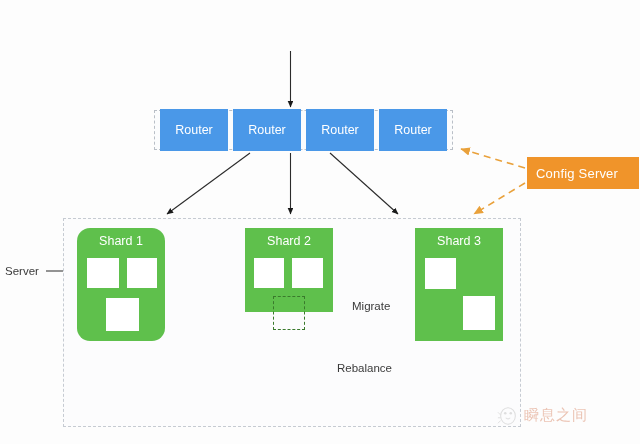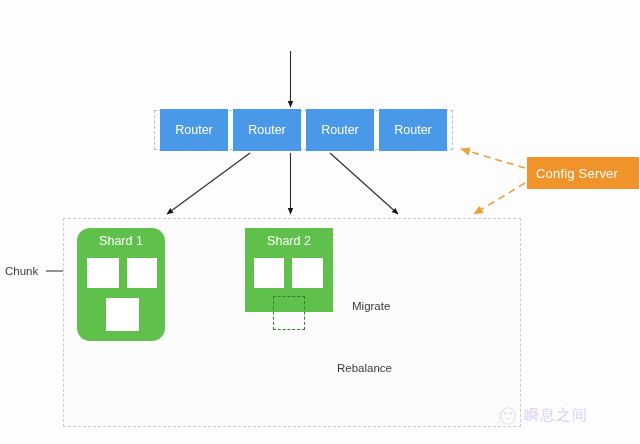--- a/index.html
+++ b/index.html
@@ -115,21 +115,21 @@
   .watermark {
     position: absolute;
     left: 497px; top: 404px;
     display: flex;
     align-items: center;
     gap: 5px;
     opacity: 0.30;
   }
   .wm-text {
     font-size: 15px;
-    color: #8b5cf6;
+    color: #c2410c;
     letter-spacing: 1px;
     font-family: Liberation Serif, serif;
   }
   .wm-logo {
     width: 22px; height: 22px;
   }
 </style>
 </head>
 <body>
 
@@ -196,23 +196,28 @@
     <div class="chunk" style="left:29px; top:70px; width:33px; height:33px;"></div>
   </div>
 
   <div class="shard shard-2">
     <div class="shard-label">Shard 2</div>
     <div class="chunk" style="left:9px; top:30px; width:30px; height:30px;"></div>
     <div class="chunk" style="left:47px; top:30px; width:31px; height:30px;"></div>
     <div class="chunk-dashed" style="left:28px; top:68px; width:32px; height:34px;"></div>
   </div>
 
-
-
-  <div class="caption cap-chunk">Chunk</div>
+  <div class="shard shard-3">
+    <div class="shard-label">Shard 3</div>
+    <div class="chunk" style="left:10px; top:30px; width:31px; height:31px;"></div>
+    <div class="chunk" style="left:48px; top:68px; width:32px; height:34px;"></div>
+  </div>
+
+
+  <div class="caption cap-chunk">Server</div>
   <div class="caption cap-migrate">Migrate</div>
   <div class="caption cap-rebalance">Rebalance</div>
 
   <div class="watermark">
     <svg class="wm-logo" viewBox="0 0 24 24">
       <ellipse cx="12" cy="13" rx="8" ry="9" fill="none" stroke="#9a9a9a" stroke-width="1.1"></ellipse>
       <circle cx="9" cy="10" r="1.4" fill="#9a9a9a"></circle>
       <circle cx="15" cy="10" r="1.4" fill="#9a9a9a"></circle>
       <path d="M9.5 15 Q12 17.5 14.5 15" fill="none" stroke="#9a9a9a" stroke-width="1.1"></path>
       <path d="M4 12 L1 9 M4 15 L1 15 M4 18 L1 21" fill="none" stroke="#9a9a9a" stroke-width="1"></path>

